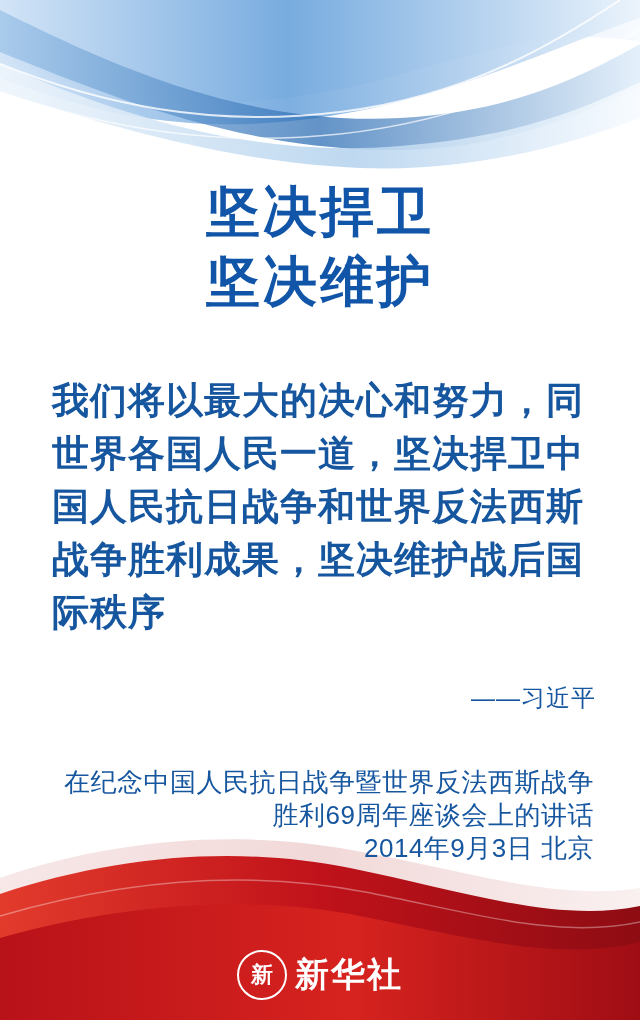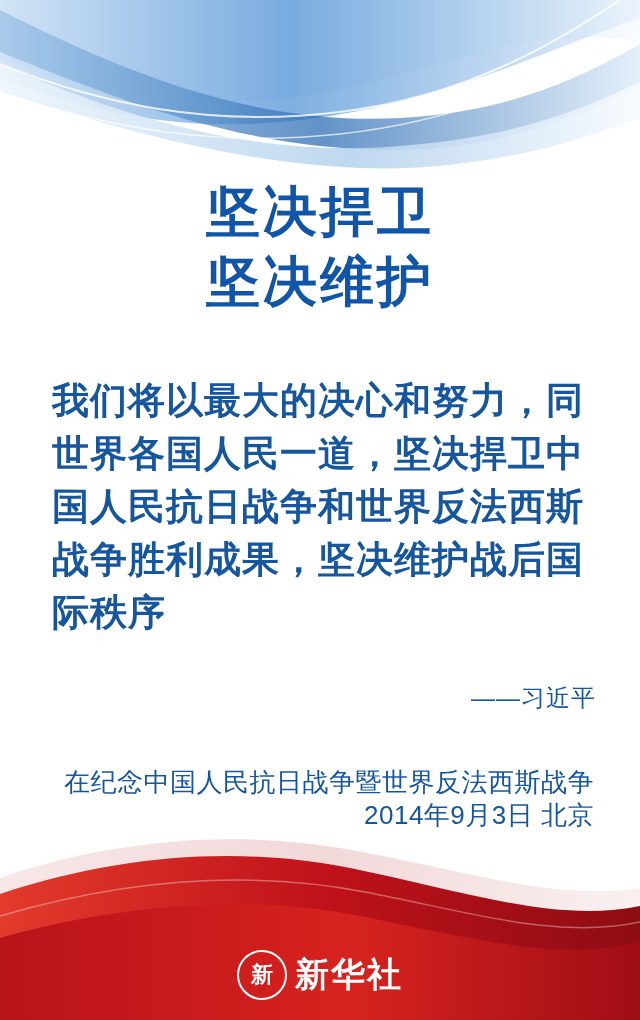--- a/index.html
+++ b/index.html
@@ -198,20 +198,21 @@
       <span class="line">坚决捍卫</span>
       <span class="line">坚决维护</span>
     </div>
 
     <div class="body-text">我们将以最大的决心和努力，同世界各国人民一道，坚决捍卫中国人民抗日战争和世界反法西斯战争胜利成果，坚决维护战后国际秩序</div>
 
     <div class="attribution">——习近平</div>
 
     <div class="source">
       <span class="sline">在纪念中国人民抗日战争暨世界反法西斯战争</span>
+      <span class="sline">胜利69周年座谈会上的讲话</span>
       <span class="sline">2014年9月3日 北京</span>
     </div>
 
     <div class="logo">
       <div class="logo-mark">新</div>
       <div class="logo-text">新华社</div>
     </div>
   </div>
 
 </div>

